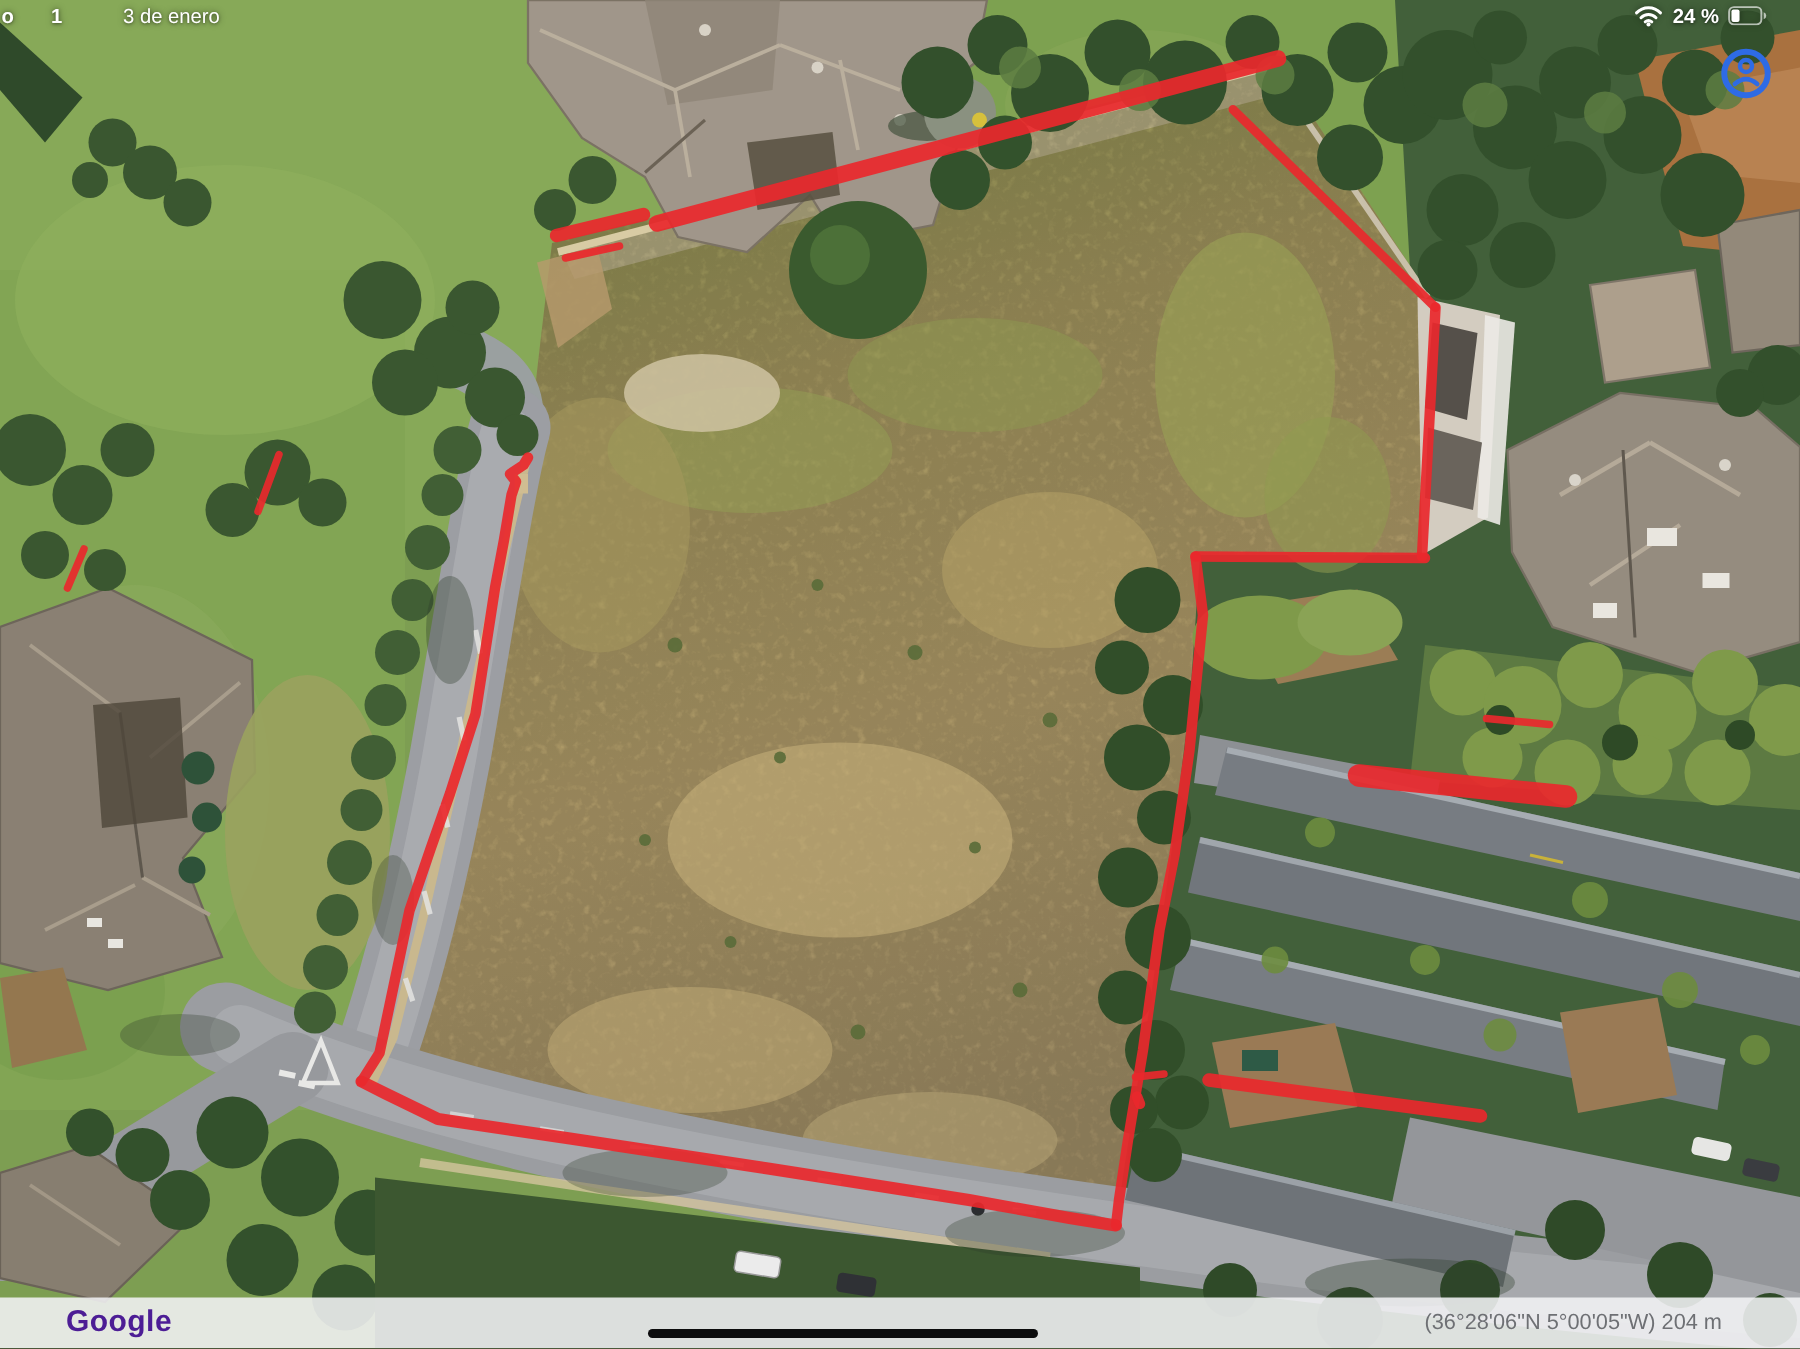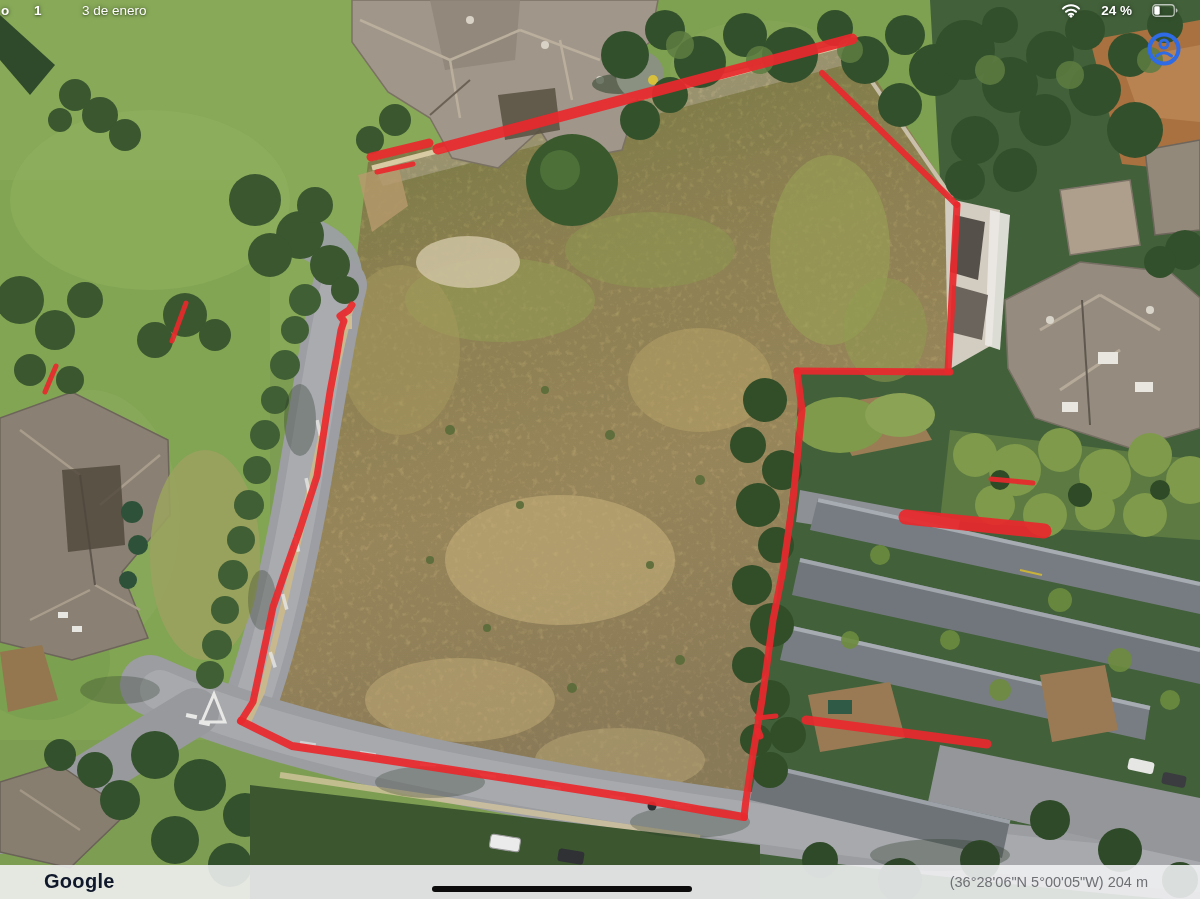--- a/index.html
+++ b/index.html
@@ -12,32 +12,32 @@
   svg.annotations{position:absolute;inset:0;pointer-events:none;}
   
   .status-bar{
     position:absolute;top:2px;left:0;right:0;height:20px;z-index:30;
     color:#fff;font-size:13.5px;font-weight:bold;
     text-shadow:0 0 4px rgba(0,0,0,.5),0 1px 2px rgba(0,0,0,.35);
   }
   .status-left-frag{position:absolute;left:1px;top:1px;}
   .status-day{position:absolute;left:34px;top:1px;}
   .status-date{position:absolute;left:82px;top:1px;font-weight:normal;}
-  .status-right{position:absolute;right:22px;top:1px;display:flex;align-items:center;gap:20px;}
+  .status-right{position:absolute;right:22px;top:1px;display:flex;align-items:center;gap:6px;}
   .status-right svg{filter:drop-shadow(0 0 2px rgba(0,0,0,.45));}
   
   .pegman-btn{position:absolute;top:30px;right:17px;width:38px;height:38px;z-index:30;cursor:pointer;}
   
   .footer{
     position:absolute;left:0;right:0;bottom:0;height:34px;z-index:30;
     background:rgba(243,243,245,.88);
   }
   .google-logo{
     position:absolute;left:44px;top:5px;font-size:20px;letter-spacing:.3px;
-    color:#0f172a;font-weight:bold;
+    color:#4c1d95;font-weight:bold;
   }
   .coords{
     position:absolute;right:52px;top:9px;font-size:14.5px;color:#6e7074;
   }
   .home-indicator{
     position:absolute;left:432px;top:21px;width:260px;height:6px;border-radius:3.5px;
     background:#0c0c0d;
   }
 </style>
 </head>

